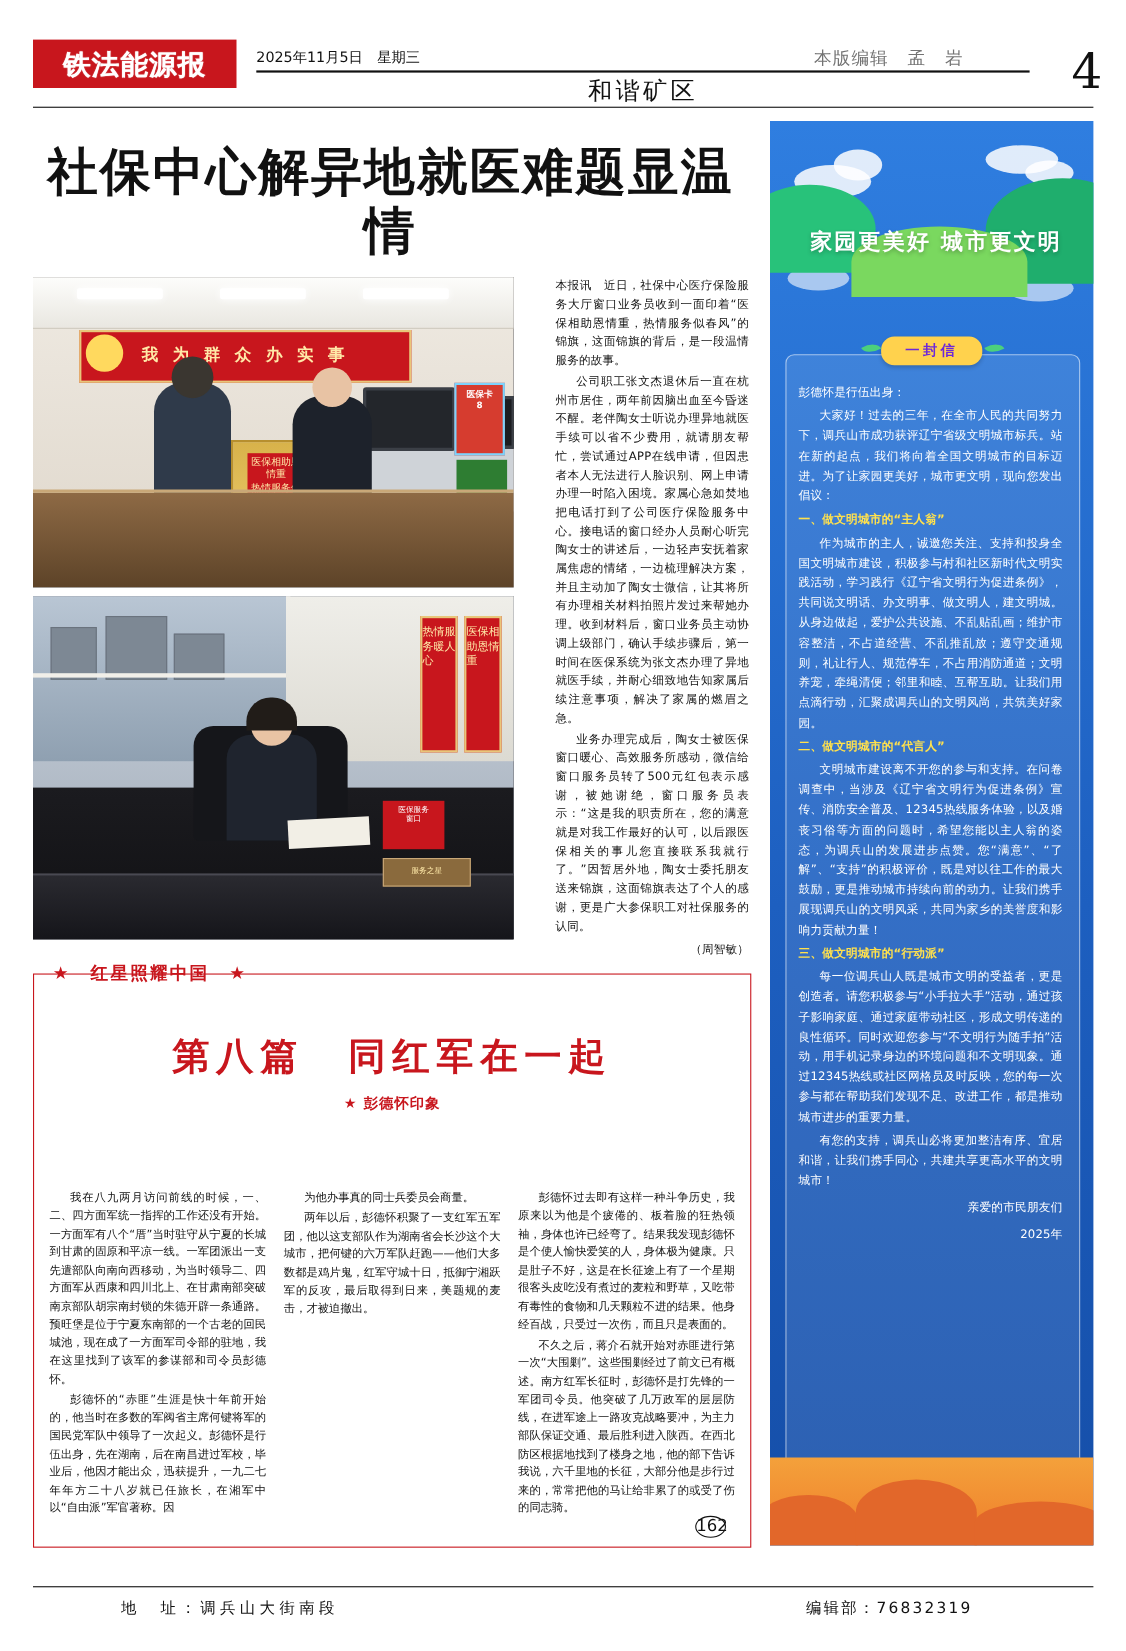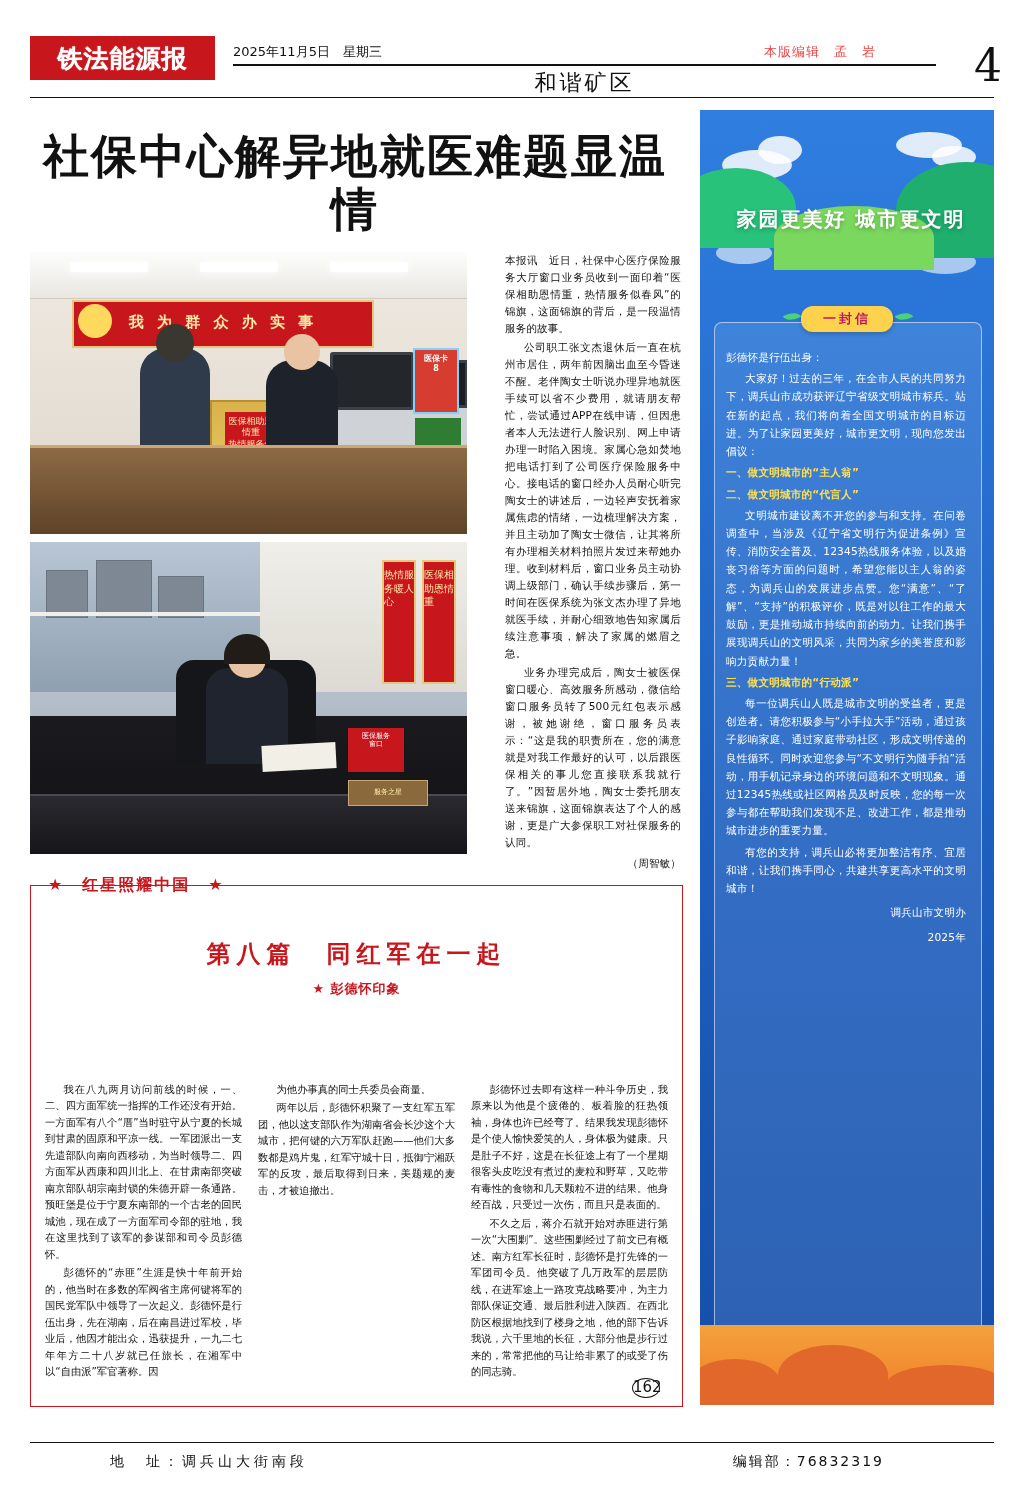--- a/index.html
+++ b/index.html
@@ -25,21 +25,21 @@
     color:#ffffff; font-size:25px; font-weight:bold; letter-spacing:1px;
     font-family:"DejaVu Sans", sans-serif;
     text-shadow:0 0 1px #fff;
   }
   .mast-date {
     position:absolute; left:233px; top:43px;
     font-size:13px; color:#111;
   }
   .mast-editor {
     position:absolute; right:148px; top:43px;
-    font-size:13px; color:#ef4444; letter-spacing:1px;
+    font-size:16px; color:#737373; letter-spacing:1px;
   }
   .mast-pageno {
     position:absolute; right:22px; top:40px;
     font-size:44px; color:#111; font-weight:normal;
     font-family:"DejaVu Serif", serif;
   }
   .mast-rule {
     position:absolute; left:233px; top:64px; width:703px; height:2px; background:#111;
   }
   .mast-section {
@@ -129,21 +129,21 @@
   .redstar {
     position:absolute; left:30px; top:885px; width:651px; height:520px;
     border:1px solid #c8161d;
   }
   .redstar-title {
     position:absolute; left:38px; top:875px; background:#ffffff; padding:0 10px;
     font-size:16px; color:#c8161d; font-weight:bold; letter-spacing:2px;
   }
   .redstar-h {
     margin:52px 0 10px; text-align:center;
-    font-size:24px; color:#c8161d; letter-spacing:6px; font-weight:bold;
+    font-size:34px; color:#c8161d; letter-spacing:6px; font-weight:bold;
   }
   .sub-h {
     text-align:center; color:#c8161d; font-size:13px; font-weight:bold; letter-spacing:1px;
     margin:6px 0 8px;
   }
   .cols3 {
     position:absolute; left:14px; top:195px; width:624px; height:310px;
     display:flex; gap:16px;
   }
   .cols3 .c {
@@ -170,21 +170,21 @@
   }
   .hill { position:absolute; border-radius:50% 50% 0 0; }
   .letter-card {
     position:absolute; left:14px; top:212px; width:266px; height:1010px;
     background:rgba(255,255,255,.10);
     border:1px solid rgba(255,255,255,.55);
     border-radius:8px;
   }
   .letter-badge {
     position:absolute; left:50%; top:196px; transform:translateX(-50%);
-    background:#ffd24d; color:#be185d; font-size:13px; font-weight:bold;
+    background:#ffd24d; color:#6d28d9; font-size:13px; font-weight:bold;
     letter-spacing:3px; padding:4px 22px; border-radius:12px;
     box-shadow:0 2px 4px rgba(0,0,0,.2);
   }
   .leaf { position:absolute; width:16px; height:9px; background:#4cd07d; border-radius:0 100% 0 100%; }
   .letter-body {
     position:absolute; left:26px; top:238px; width:240px;
     color:#ffffff; font-size:10.6px; line-height:1.72; text-align:justify;
     letter-spacing:0.2px;
   }
   .letter-body p { margin:0 0 3px 0; text-indent:1.8em; }
@@ -327,26 +327,27 @@
 
     <div class="letter-card"></div>
     <div class="letter-badge">一封信</div>
     <div class="leaf" style="left:84px;top:202px;transform:rotate(-28deg);"></div>
     <div class="leaf" style="left:196px;top:202px;transform:rotate(152deg);"></div>
 
     <div class="letter-body">
       <p class="greet">彭德怀是行伍出身：</p>
       <p>大家好！过去的三年，在全市人民的共同努力下，调兵山市成功获评辽宁省级文明城市标兵。站在新的起点，我们将向着全国文明城市的目标迈进。为了让家园更美好，城市更文明，现向您发出倡议：</p>
       <p class="h">一、做文明城市的“主人翁”</p>
+      <p>作为城市的主人，诚邀您关注、支持和投身全国文明城市建设，积极参与村和社区新时代文明实践活动，学习践行《辽宁省文明行为促进条例》，共同说文明话、办文明事、做文明人，建文明城。从身边做起，爱护公共设施、不乱贴乱画；维护市容整洁，不占道经营、不乱推乱放；遵守交通规则，礼让行人、规范停车，不占用消防通道；文明养宠，牵绳清便；邻里和睦、互帮互助。让我们用点滴行动，汇聚成调兵山的文明风尚，共筑美好家园。</p>
       <p class="h">二、做文明城市的“代言人”</p>
       <p>文明城市建设离不开您的参与和支持。在问卷调查中，当涉及《辽宁省文明行为促进条例》宣传、消防安全普及、12345热线服务体验，以及婚丧习俗等方面的问题时，希望您能以主人翁的姿态，为调兵山的发展进步点赞。您“满意”、“了解”、“支持”的积极评价，既是对以往工作的最大鼓励，更是推动城市持续向前的动力。让我们携手展现调兵山的文明风采，共同为家乡的美誉度和影响力贡献力量！</p>
       <p class="h">三、做文明城市的“行动派”</p>
       <p>每一位调兵山人既是城市文明的受益者，更是创造者。请您积极参与“小手拉大手”活动，通过孩子影响家庭、通过家庭带动社区，形成文明传递的良性循环。同时欢迎您参与“不文明行为随手拍”活动，用手机记录身边的环境问题和不文明现象。通过12345热线或社区网格员及时反映，您的每一次参与都在帮助我们发现不足、改进工作，都是推动城市进步的重要力量。</p>
       <p>有您的支持，调兵山必将更加整洁有序、宜居和谐，让我们携手同心，共建共享更高水平的文明城市！</p>
-      <p class="sign">调兵山市文明办</p>
+      <p class="sign">亲爱的市民朋友们</p>
       <p class="sign">2025年</p>
     </div>
 
     <div class="poster-bottom">
       <div class="ph" style="left:-10px;width:90px;height:46px;"></div>
       <div class="ph" style="left:78px;width:110px;height:60px;"></div>
       <div class="ph" style="left:186px;width:120px;height:40px;"></div>
     </div>
   </div>
 

